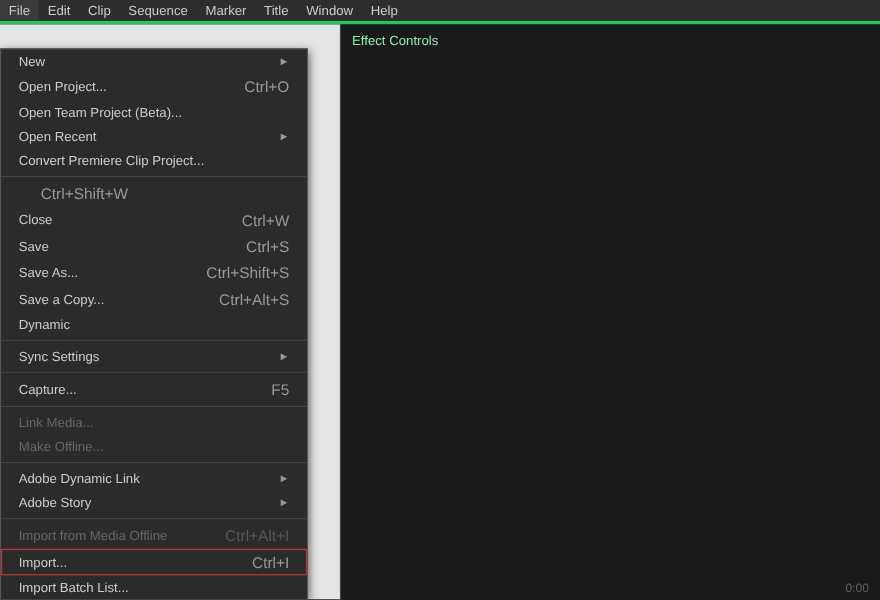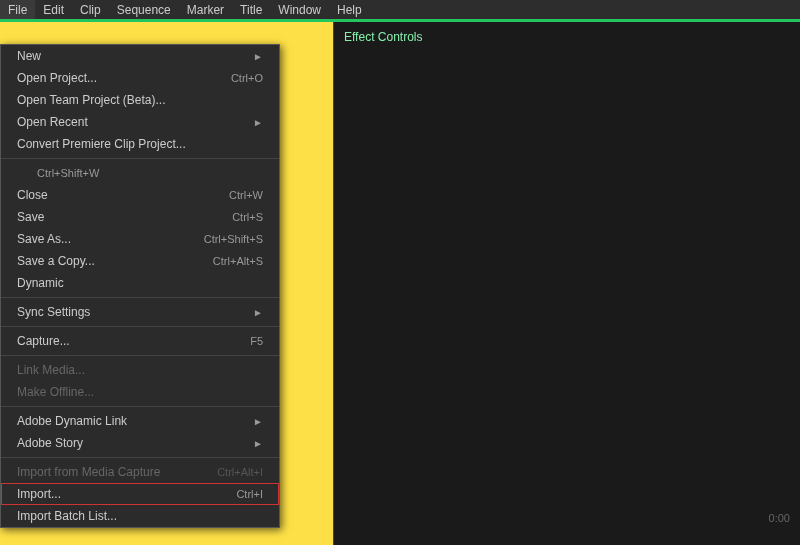--- a/index.html
+++ b/index.html
@@ -76,42 +76,42 @@
       background: #444;
       margin: 3px 0;
     }
 
     .menu-item-label {
       flex: 1;
     }
     .menu-item-shortcut {
       margin-left: 20px;
       color: #999;
-      font-size: 11px;
+      font-size: 14px;
     }
     .menu-item.disabled .menu-item-shortcut {
       color: #555;
     }
     .menu-item-arrow {
       margin-left: 8px;
       color: #999;
       font-size: 10px;
     }
 
     
     .main-area {
       display: flex;
       height: calc(545px - 22px);
     }
 
     
     .left-panel {
       position: relative;
-      width: 334px;
-      background: #fde047;
+      width: 310px;
+      background: #e5e5e5;
       flex-shrink: 0;
     }
 
     
     .right-panel {
       flex: 1;
       background: #1a1a1a;
       position: relative;
     }
 
@@ -125,21 +125,21 @@
       position: absolute;
       right: 0;
       top: 0;
       bottom: 0;
       width: 1px;
       background: #444;
     }
 
     .timecode-label {
       position: absolute;
-      bottom: 21px;
+      bottom: 4px;
       right: 10px;
       color: #666;
       font-size: 11px;
     }
   </style>
 </head>
 <body>
 
 <div class="menubar">
   <div class="menubar-item active">
@@ -247,21 +247,21 @@
         <span class="menu-item-arrow">►</span>
       </div>
       <div class="menu-item">
         <span class="menu-item-label">Adobe Story</span>
         <span class="menu-item-arrow">►</span>
       </div>
 
       <div class="menu-separator"></div>
 
       <div class="menu-item disabled">
-        <span class="menu-item-label">Import from Media Capture</span>
+        <span class="menu-item-label">Import from Media Offline</span>
         <span class="menu-item-shortcut">Ctrl+Alt+I</span>
       </div>
       <div class="menu-item highlighted">
         <span class="menu-item-label">Import...</span>
         <span class="menu-item-shortcut">Ctrl+I</span>
       </div>
       <div class="menu-item">
         <span class="menu-item-label">Import Batch List...</span>
       </div>
 

